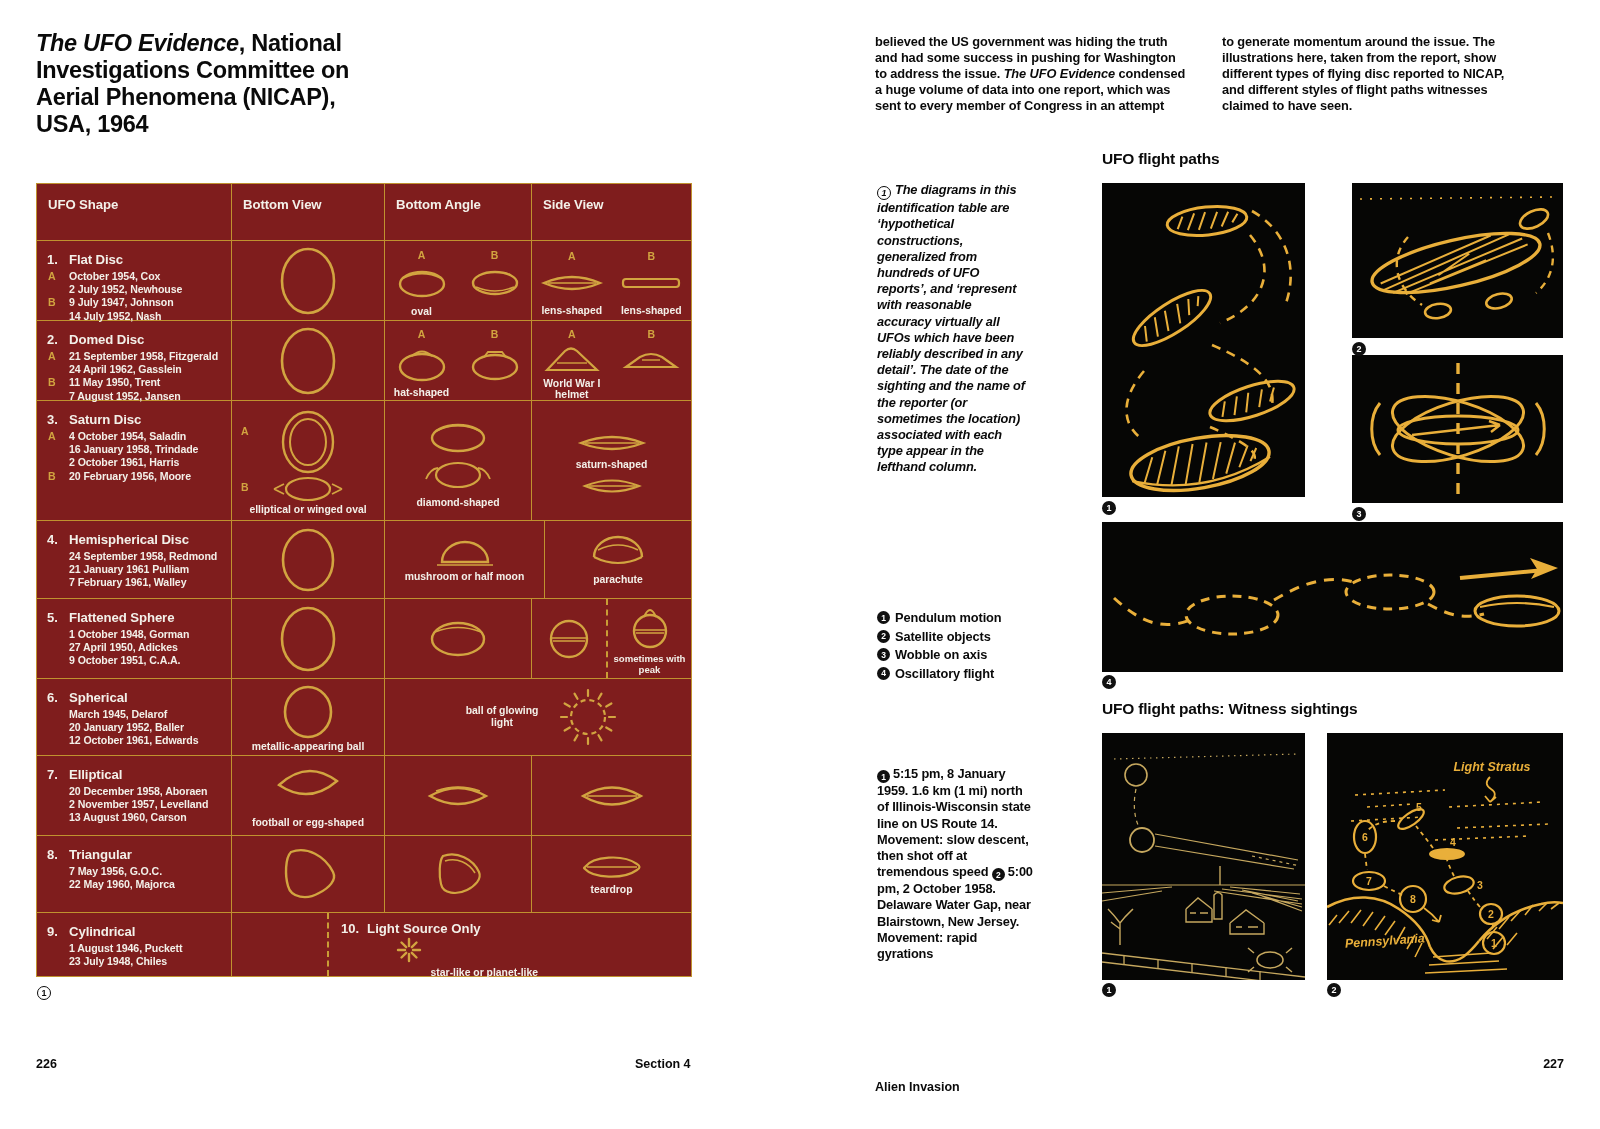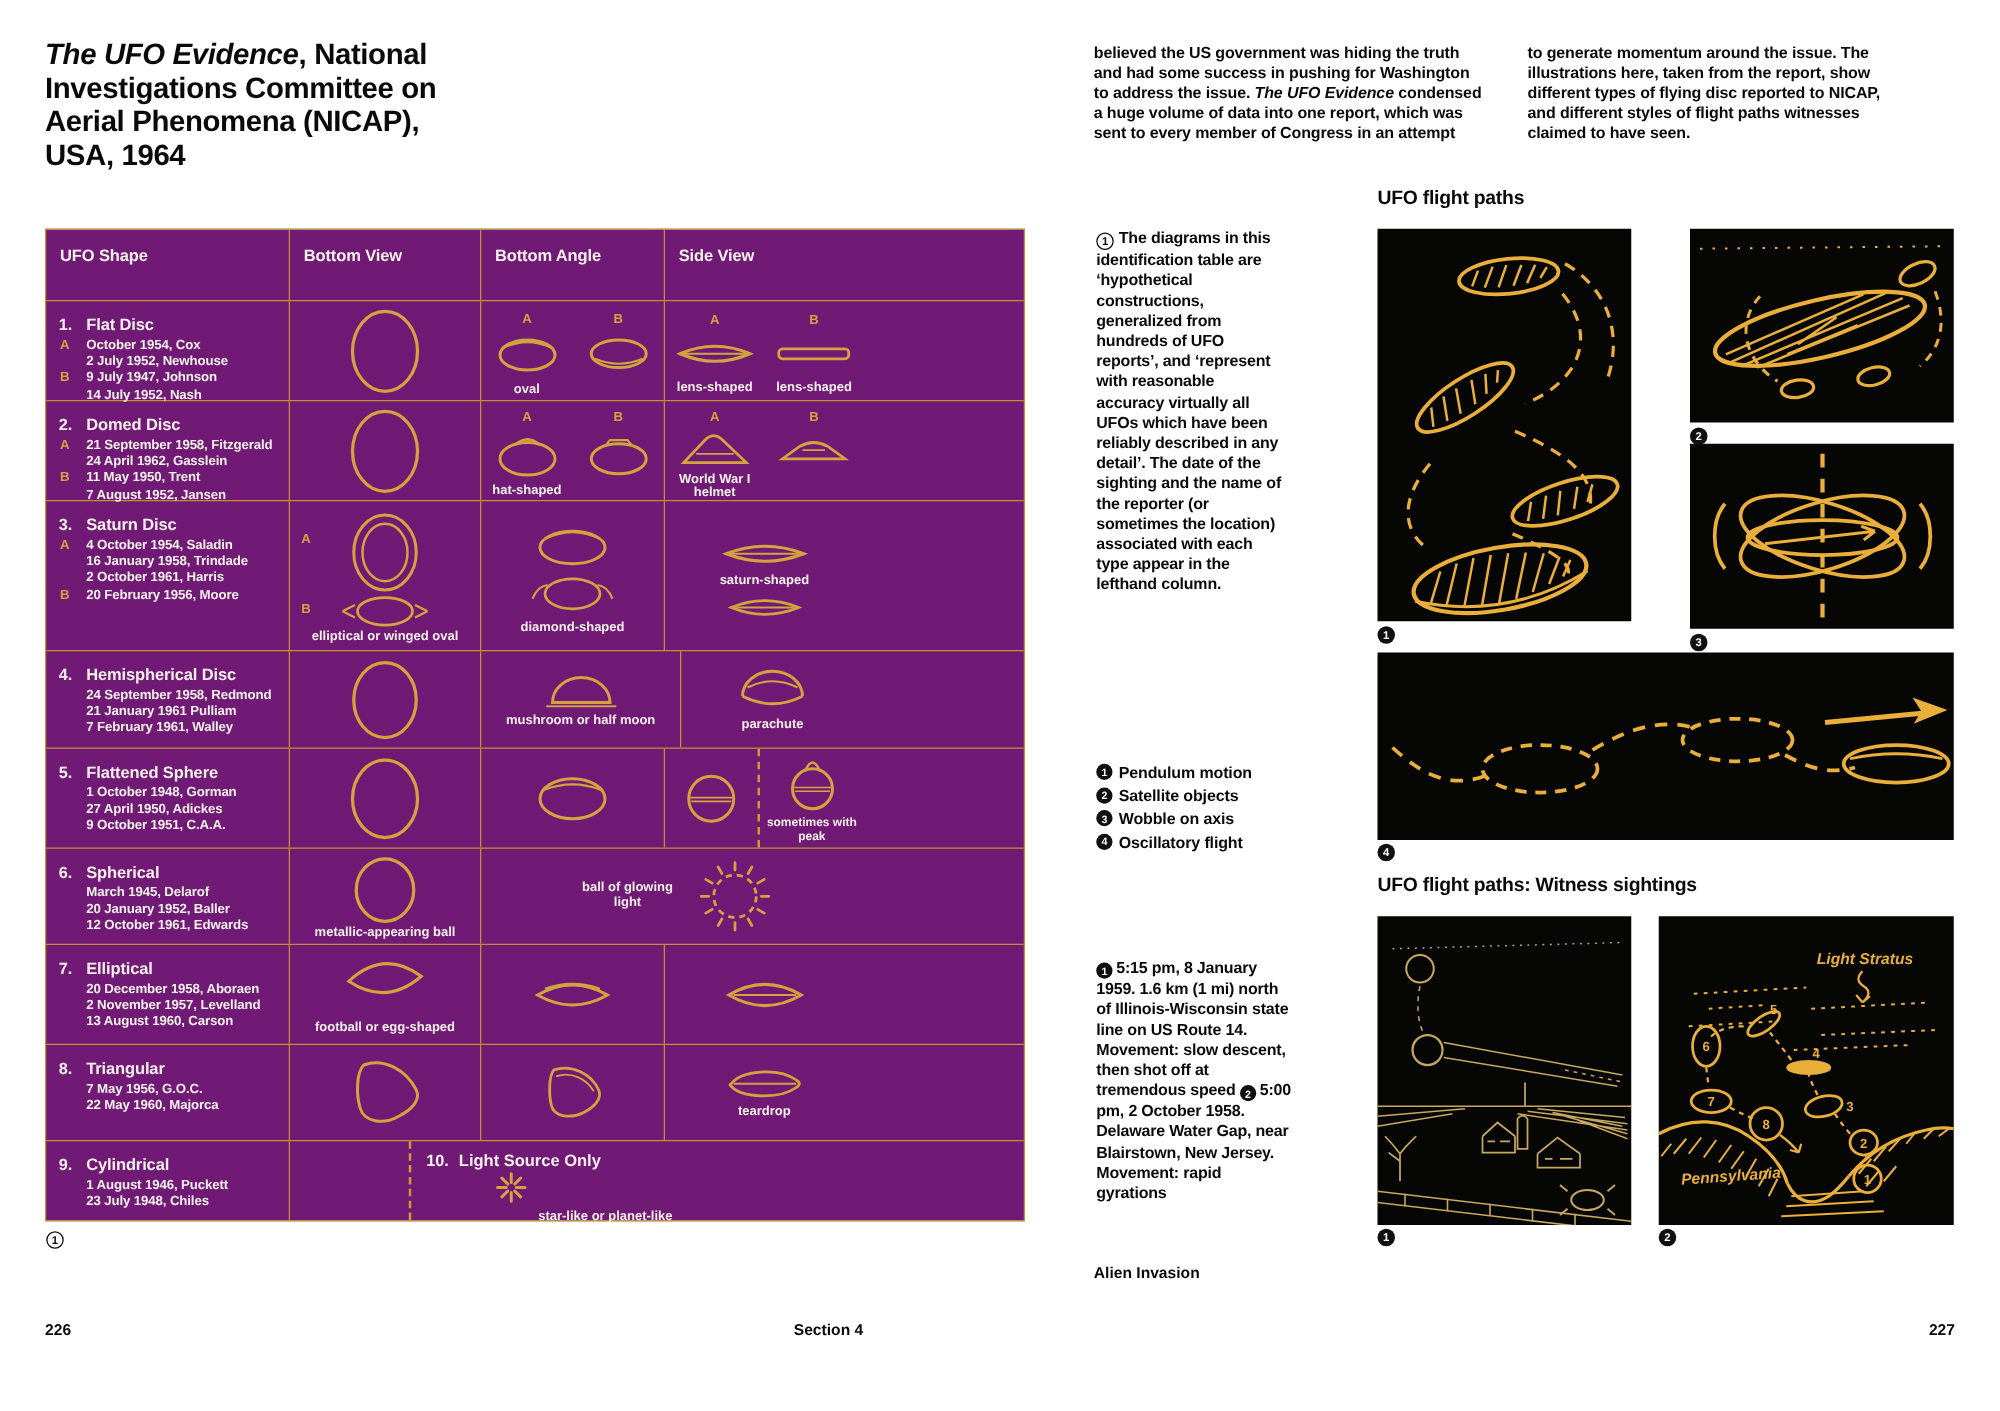--- a/index.html
+++ b/index.html
@@ -11,21 +11,21 @@
   }
   .abs { position:absolute; }
   h1.title { font-size:23.5px; line-height:27px; letter-spacing:-0.3px; font-weight:700; }
   h1.title em { font-style:italic; }
   .intro { font-size:12.8px; line-height:16px; letter-spacing:-0.1px; }
   .intro em { font-style:italic; }
   h2.sec { font-size:15.5px; letter-spacing:-0.2px; }
 
   
   .ufo-table {
-    position:absolute; left:36px; top:183px; width:784px; background:#701a75;
+    position:absolute; left:36px; top:183px; width:656px; background:#7f1d1d;
     border:1.5px solid #c0922f; color:#f3f0e9;
   }
   .trow { display:flex; border-top:1.5px solid #c0922f; }
   .trow.first { border-top:none; }
   .c { position:relative; }
   .c1 { width:194px; }
   .c2 { width:153px; border-left:1.5px solid #c0922f; }
   .c3 { width:147px; border-left:1.5px solid #c0922f; }
   .c34 { width:307px; border-left:1.5px solid #c0922f; }
   .c4 { width:160px; border-left:1.5px solid #c0922f; }
@@ -488,21 +488,21 @@
         </svg>
         <div class="cap" style="text-align:right; margin-top:0;">star-like or planet-like</div>
       </div>
     </div>
   </div>
 
   <div class="abs" style="left:37px; top:980px;">
     <span class="circ-outline">1</span>
   </div>
 
-  <div class="smalltext abs" style="left:877px; top:182px; width:152px;">
+  <div class="smalltext abs" style="left:877px; top:182px; width:152px;font-style:italic;">
     <span class="circ-outline">1</span><span>The diagrams in this identification table are ‘hypothetical constructions, generalized from hundreds of UFO reports’, and ‘represent with reasonable accuracy virtually all UFOs which have been reliably described in any detail’. The date of the sighting and the name of the reporter (or sometimes the location) associated with each type appear in the lefthand column.</span>
   </div>
 
   <h2 class="sec abs" style="left:1102px; top:150px;">UFO flight paths</h2>
 
   <div class="panel" style="left:1102px; top:183px; width:203px; height:314px;">
     <svg width="203" height="314">
       <g stroke="#e9af3a" fill="none">
         <g transform="translate(105,38) rotate(-6)">
           <ellipse rx="40" ry="14" stroke-width="3"></ellipse>
@@ -687,16 +687,16 @@
 
   <div class="badge" style="left:1102px; top:983px;">
       <span>1</span>
     </div>
   <div class="badge" style="left:1327px; top:983px;">
       <span>2</span>
     </div>
 
   <div class="footer abs" style="left:36px; top:1057px;">226</div>
   <div class="footer abs" style="left:635px; top:1057px;">Section 4</div>
-  <div class="footer abs" style="left:875px; top:1011px;">Alien Invasion</div>
+  <div class="footer abs" style="left:875px; top:1080px;">Alien Invasion</div>
   <div class="footer abs" style="right:36px; top:1057px;">227</div>
 
 </div>
 
 </body></html>

